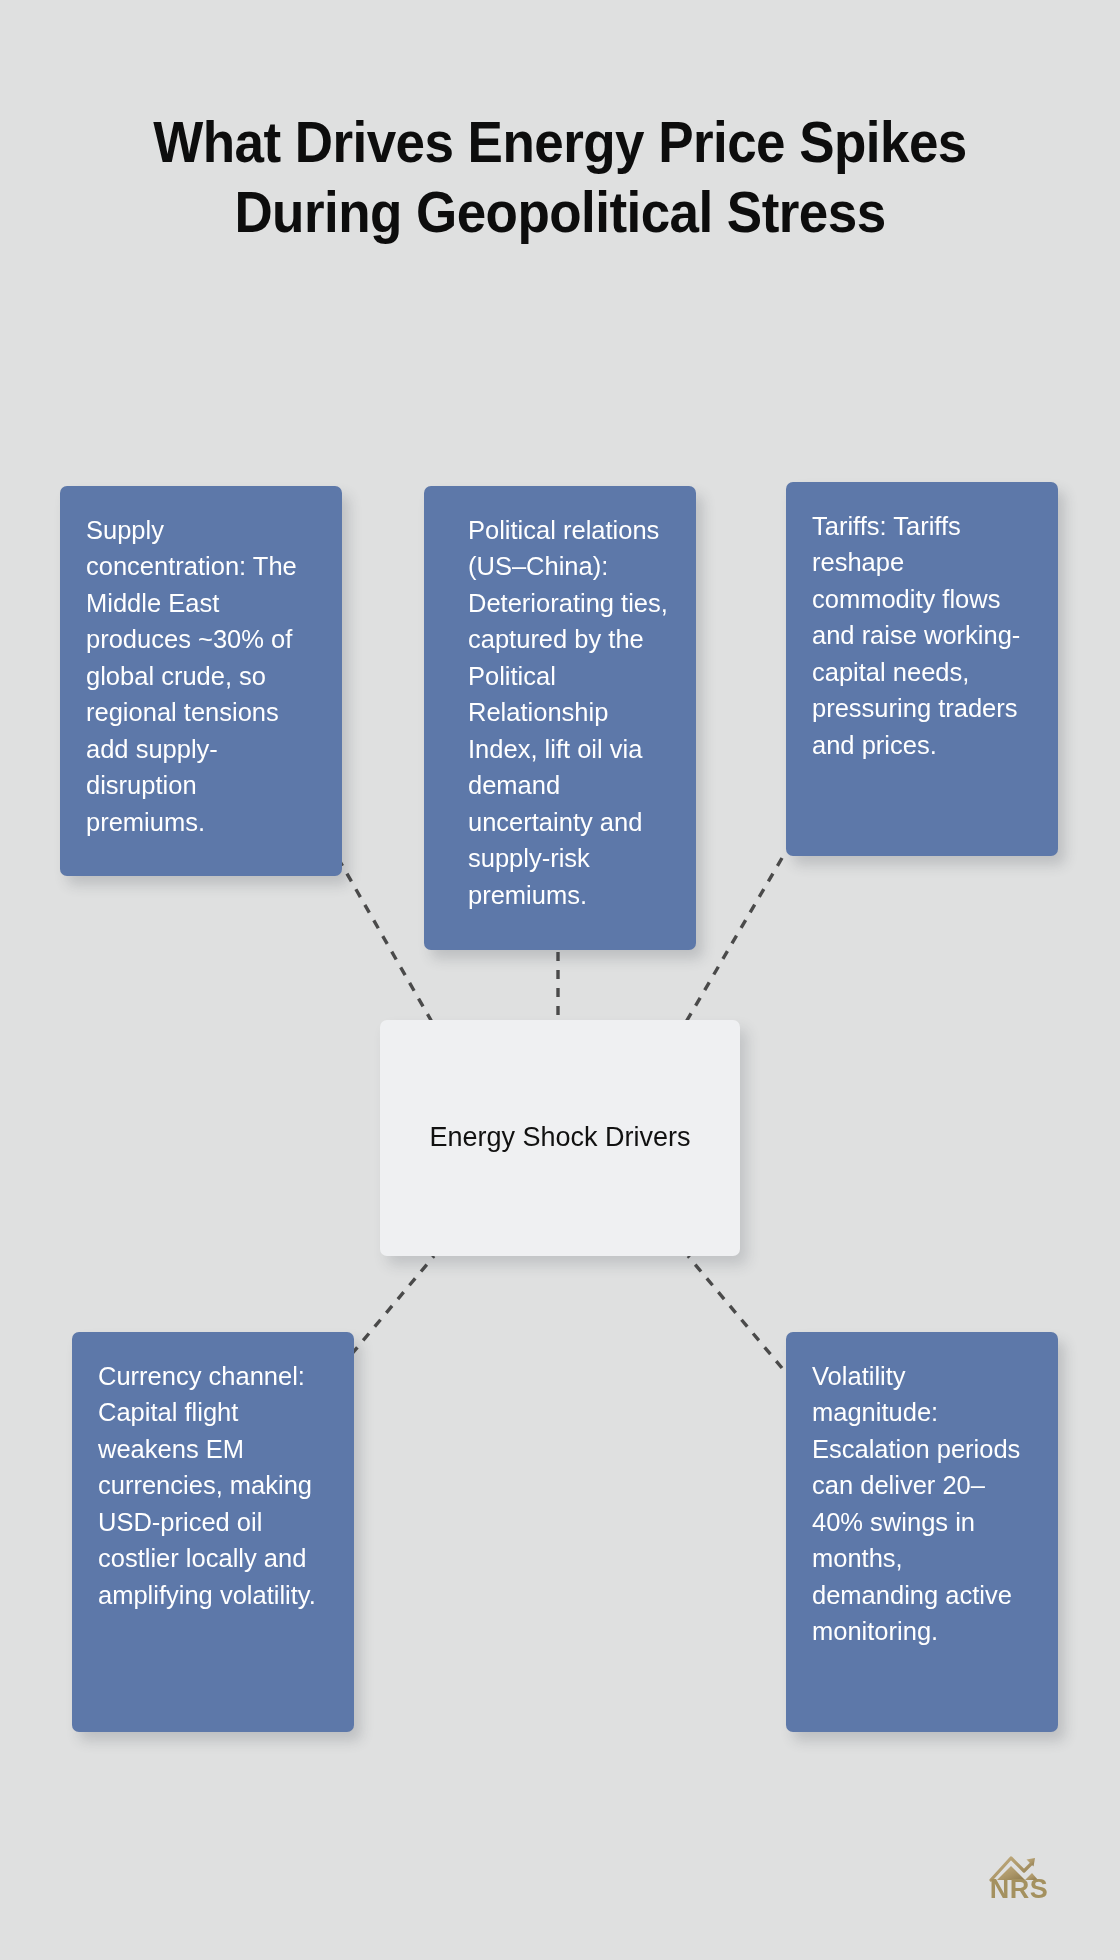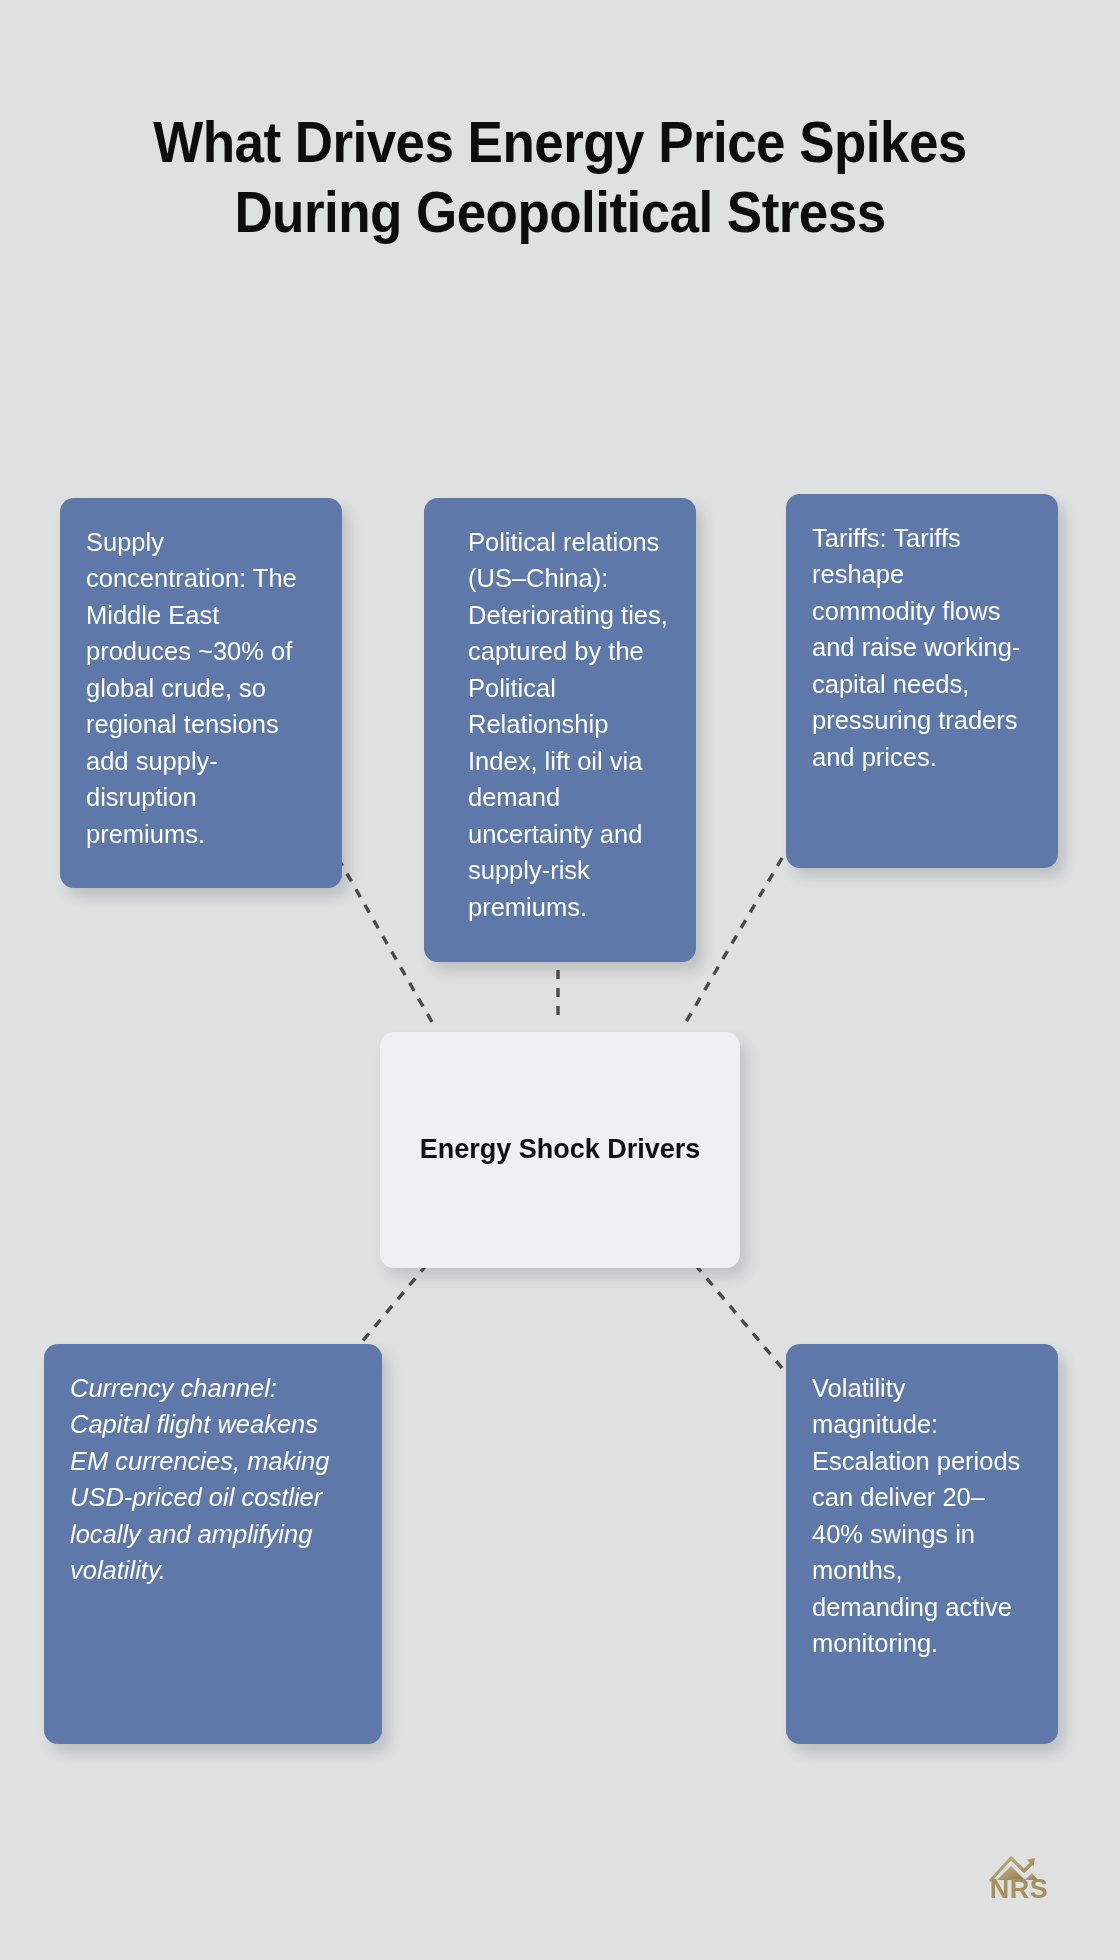--- a/index.html
+++ b/index.html
@@ -46,54 +46,53 @@
     top: 0;
     width: 1120px;
     height: 1960px;
     pointer-events: none;
   }
 
   
   .node {
     position: absolute;
     box-sizing: border-box;
-    border-radius: 14px;
+    border-radius: 7px;
     font-family: "Liberation Sans", sans-serif;
-    margin-top: 12px;
   }
 
   .leaf {
     background: #5d78a9;
     color: #ffffff;
     padding: 26px 26px 26px 26px;
     font-size: 25.5px;
     line-height: 1.43;
     box-shadow: 7px 9px 13px rgba(60,65,75,0.20);
   }
 
   .hub {
     background: #eff0f2;
     color: #111111;
     display: flex;
     align-items: center;
     justify-content: center;
     text-align: center;
     font-size: 27px;
-    font-weight: bold;
+    font-weight: normal;
     line-height: 1.32;
     padding: 20px 30px;
     box-shadow: 7px 9px 14px rgba(60,65,75,0.18);
   }
 
   
   #card-supply      { left: 60px;  top: 486px;  width: 282px; height: 390px; }
   #card-political   { left: 424px; top: 486px;  width: 272px; height: 464px; padding-left: 44px; }
   #card-tariffs     { left: 786px; top: 482px;  width: 272px; height: 374px; }
   #card-hub         { left: 380px; top: 1020px; width: 360px; height: 236px; }
-  #card-currency    { left: 44px;  top: 1332px; width: 338px; height: 400px; font-style: italic; }
+  #card-currency    { left: 72px;  top: 1332px; width: 282px; height: 400px; }
   #card-volatility  { left: 786px; top: 1332px; width: 272px; height: 400px; }
 
   .card-text {
     display: block;
     white-space: pre-wrap;
   }
 
   
   #logo {
     position: absolute;

